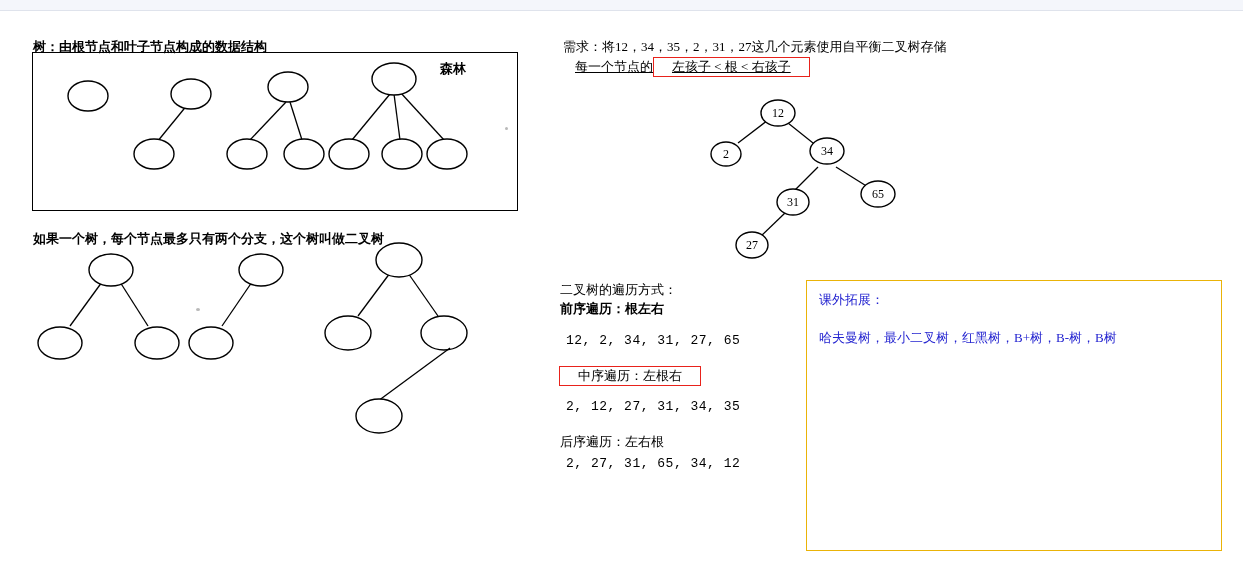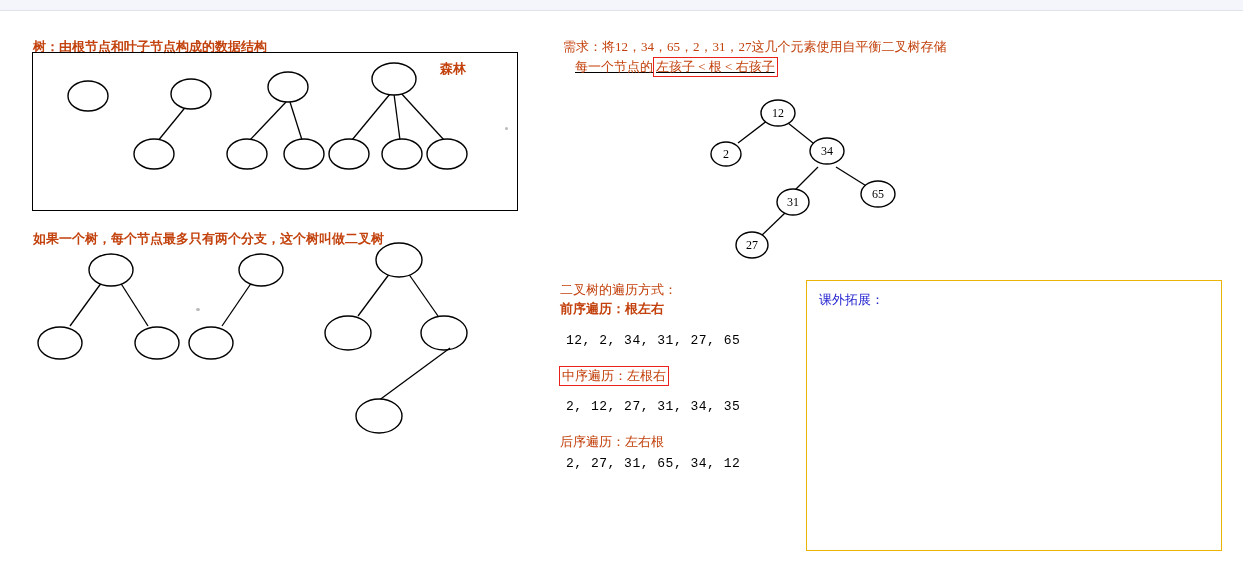--- a/index.html
+++ b/index.html
@@ -21,31 +21,31 @@
     width: 1243px; height: 10px;
     background: #f4f6fb;
     border-bottom: 1px solid #dfe3ec;
   }
   .abs { position: absolute; }
   .txt {
     font-family: "Liberation Serif", serif;
     font-size: 13px;
     line-height: 1.35;
     white-space: nowrap;
-    color: #c2410c;
+    color: #000000;
   }
   .mono {
     font-family: "Liberation Mono", monospace;
     font-size: 13px;
     white-space: nowrap;
     letter-spacing: 0.5px;
   }
   .boxed-red {
     border: 1px solid #e8221b;
-    padding: 0 2px;
+    padding: 0 18px;
   }
   .framebox {
     border: 1.5px solid #000;
   }
   .bluebox {
     border: 1px solid #eab308;
   }
   .blue-txt { color: #2323d0; }
   svg { display: block; overflow: visible; }
   .node { fill: #ffffff; stroke: #000000; stroke-width: 1.4; }
@@ -117,21 +117,21 @@
     <ellipse class="node" cx="369" cy="12" rx="23" ry="17"></ellipse>
     <ellipse class="node" cx="318" cy="85" rx="23" ry="17"></ellipse>
     <ellipse class="node" cx="414" cy="85" rx="23" ry="17"></ellipse>
     <line class="edge" x1="420" y1="100" x2="348" y2="153"></line>
     <ellipse class="node" cx="349" cy="168" rx="23" ry="17"></ellipse>
   </svg>
 </div>
 
 <div class="speck" style="left:196px; top:308px; width:4px; height:3px; border-radius:50%;"></div>
 
-<div class="abs txt" style="left:563px; top:38px;">需求：将12，34，65，2，31，27这几个元素使用自平衡二叉树存储</div>
+<div class="abs txt" style="left:563px; top:38px;">需求：将12，34，35，2，31，27这几个元素使用自平衡二叉树存储</div>
 
 <div class="abs" style="left:575px; top:57px; display:flex; align-items:center; gap:0px;text-decoration:underline;">
   <span class="txt">每一个节点的</span>
   <span class="txt boxed-red">左孩子 &lt; 根 &lt; 右孩子</span>
 </div>
 
 <div class="abs" style="left:700px; top:95px;">
   <svg width="230" height="180" viewBox="0 0 230 180">
 
     <line class="edge" x1="68" y1="25" x2="38" y2="48"></line>
@@ -165,13 +165,14 @@
 <div class="abs mono" style="left:566px; top:333px;">12, 2, 34, 31, 27, 65</div>
 
 <div class="abs txt boxed-red" style="left:559px; top:366px;">中序遍历：左根右</div>
 <div class="abs mono" style="left:566px; top:399px;">2, 12, 27, 31, 34, 35</div>
 
 <div class="abs txt" style="left:560px; top:433px;">后序遍历：左右根</div>
 <div class="abs mono" style="left:566px; top:456px;">2, 27, 31, 65, 34, 12</div>
 
 <div class="abs bluebox" style="left:806px; top:280px; width:414px; height:269px;">
   <div class="txt blue-txt" style="position:absolute; left:12px; top:10px;">课外拓展：</div>
+  <div class="txt blue-txt" style="position:absolute; left:12px; top:48px;">哈夫曼树，最小二叉树，红黑树，B+树，B-树，B树</div>
 </div>
 
 </body></html>

